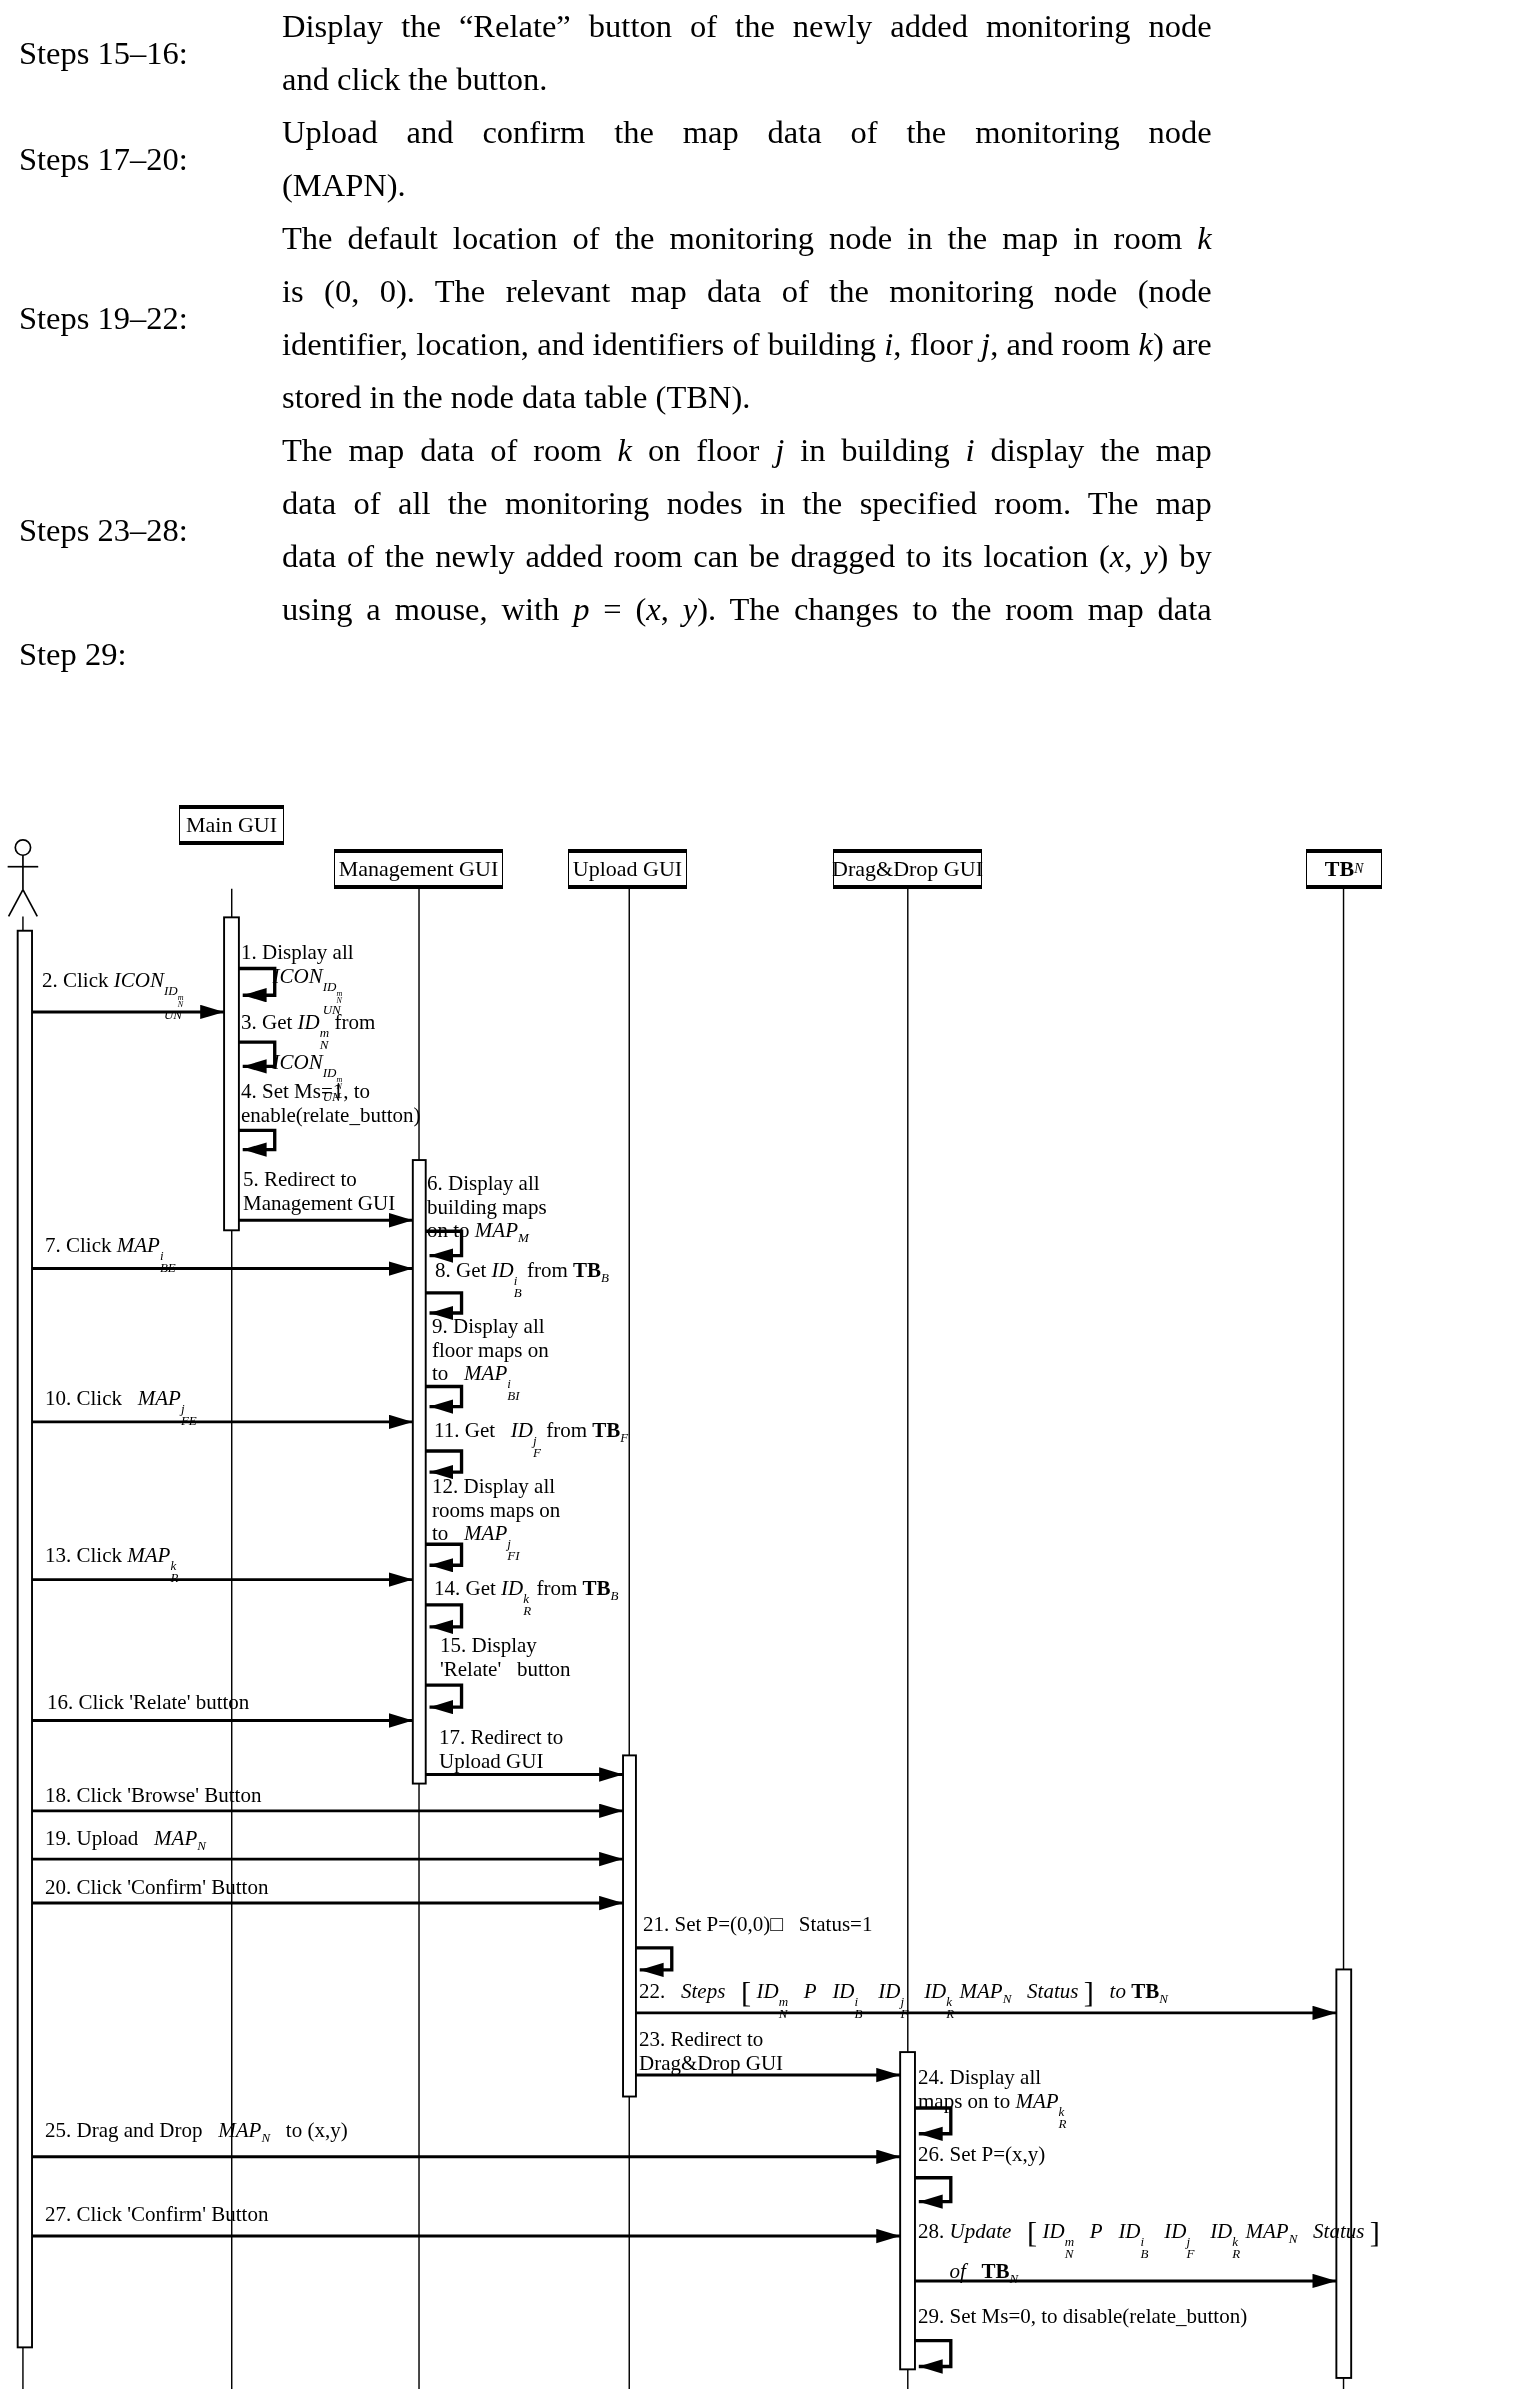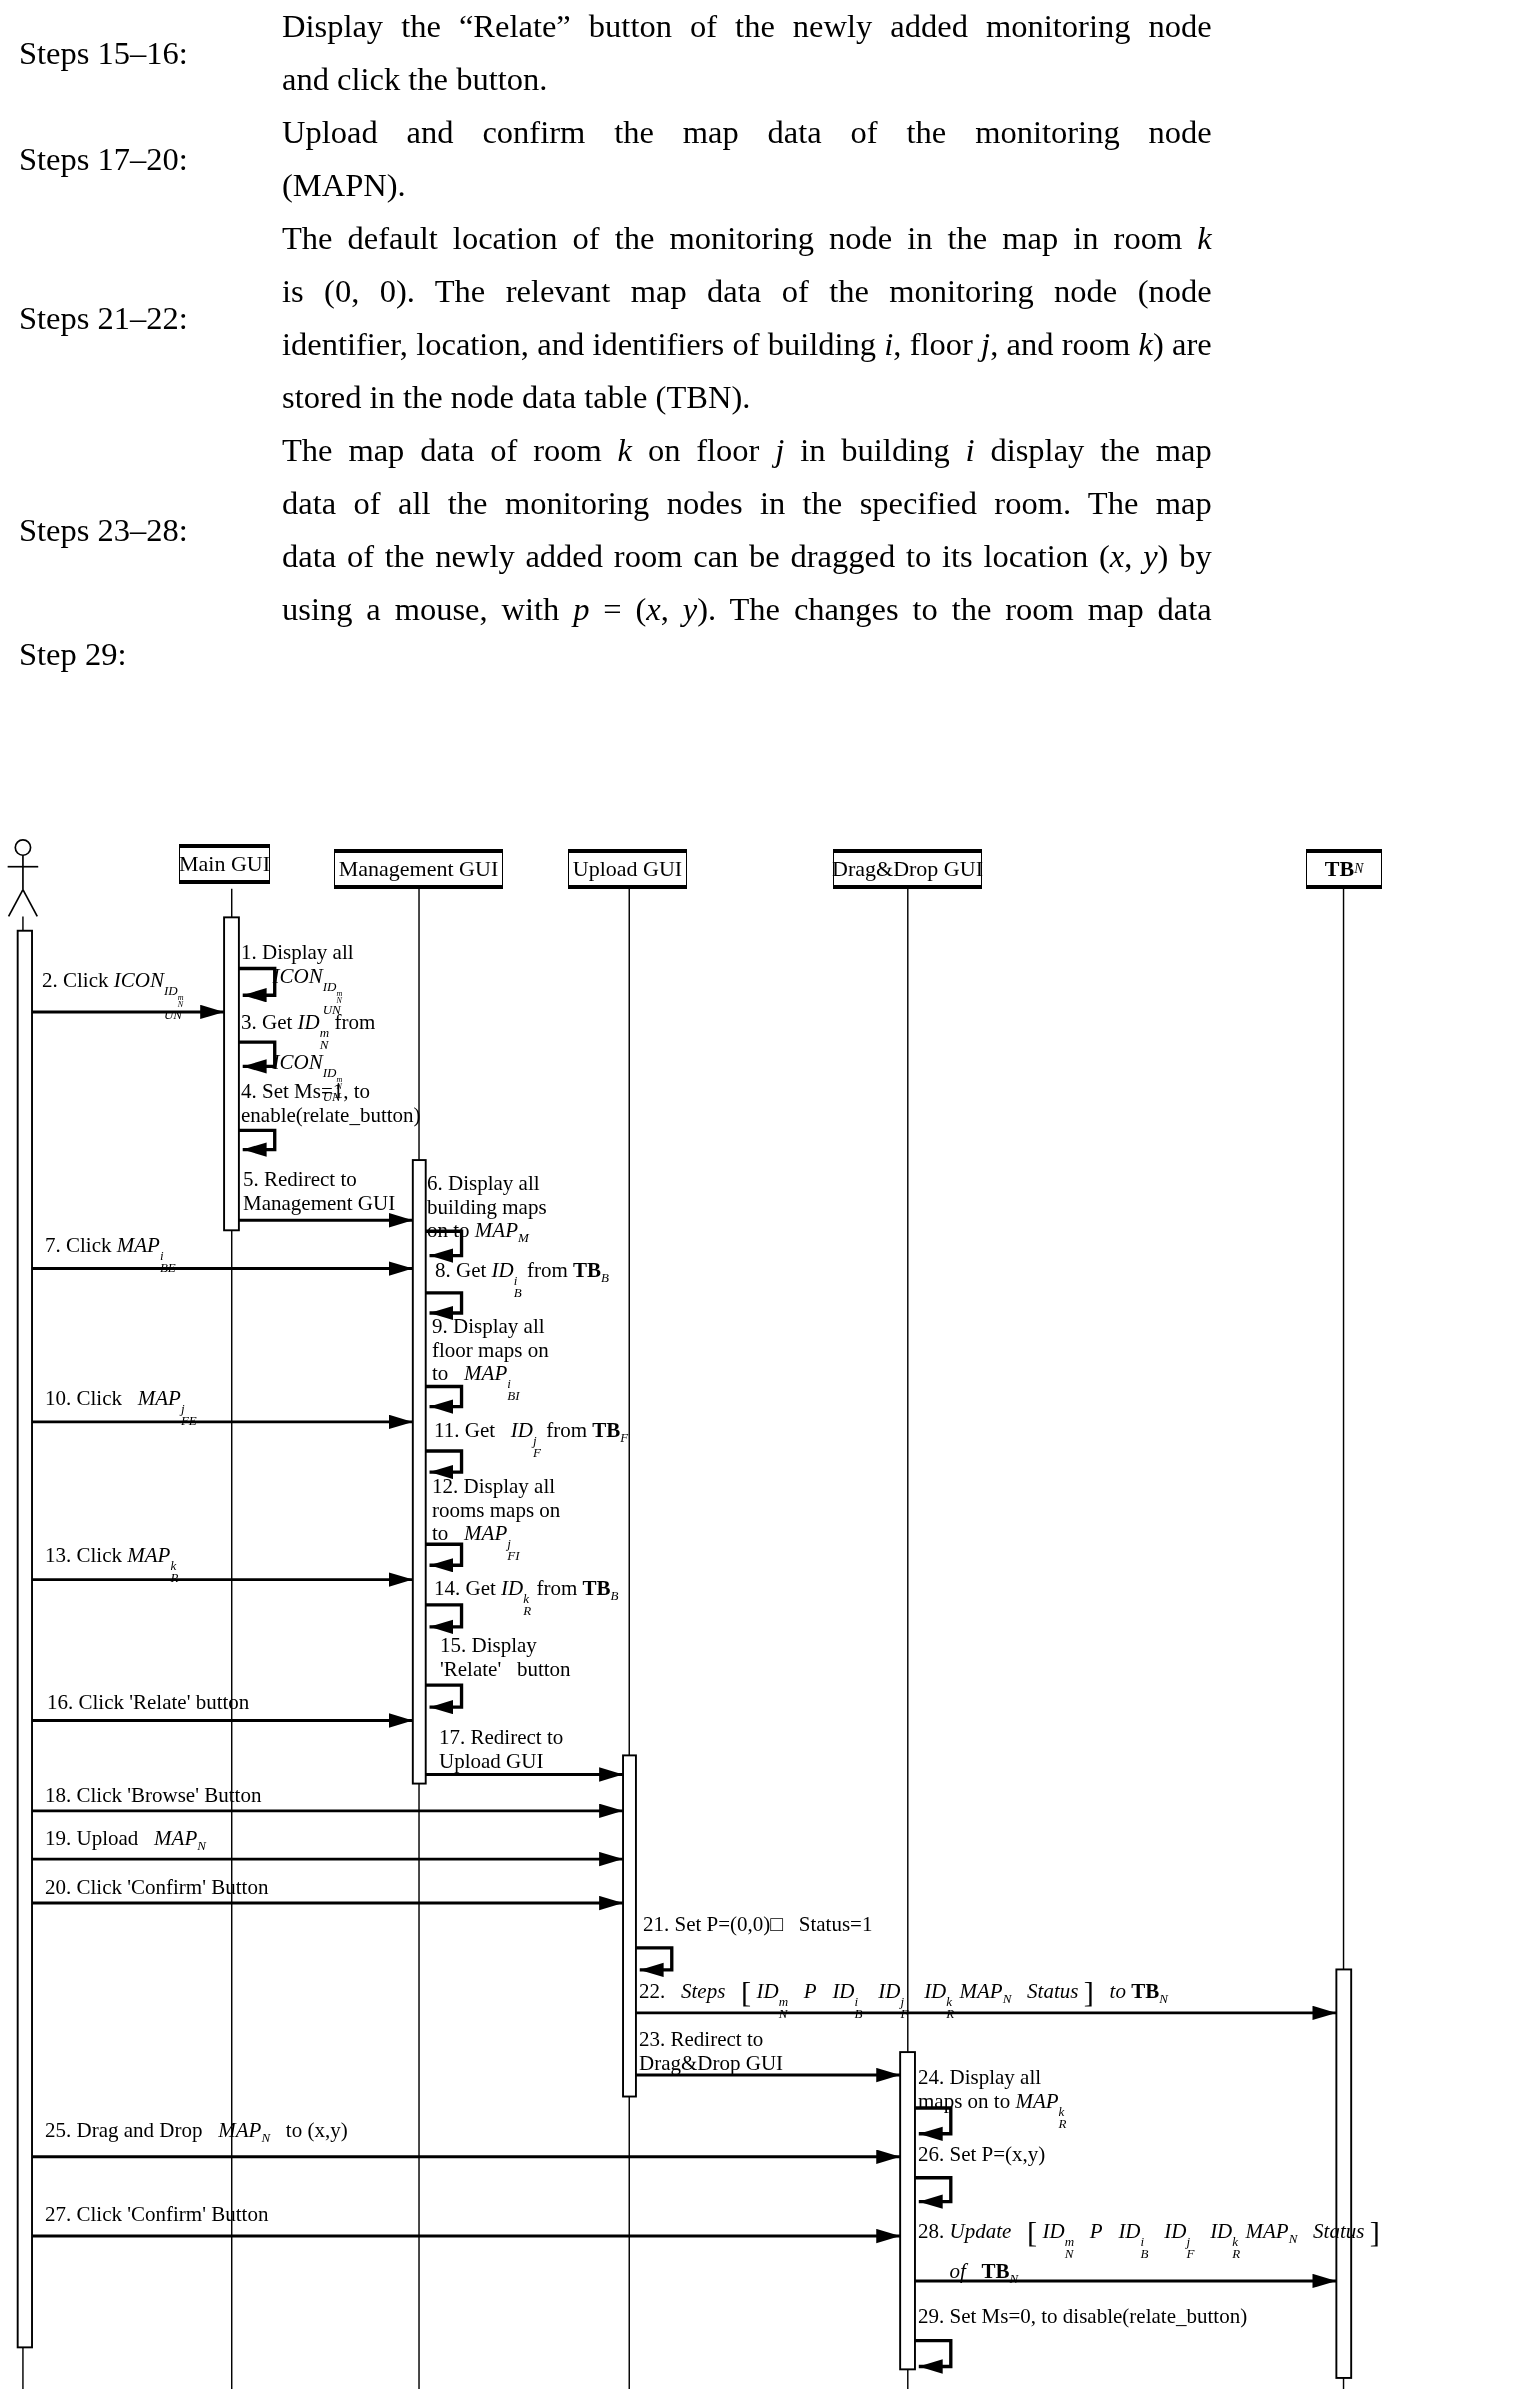--- a/index.html
+++ b/index.html
@@ -45,21 +45,21 @@
         </div>
     </div>
     <div class="step-row">
       <div class="step-label">Steps 17–20:</div>
       <div class="step-text">
           <span class="pline">Upload and confirm the map data of the monitoring node</span>
           <span class="pline last">(MAPN).</span>
         </div>
     </div>
     <div class="step-row">
-      <div class="step-label">Steps 21–22:</div>
+      <div class="step-label">Steps 19–22:</div>
       <div class="step-text">
           <span class="pline">The default location of the monitoring node in the map in room <i>k</i></span>
           <span class="pline">is (0, 0). The relevant map data of the monitoring node (node</span>
           <span class="pline">identifier, location, and identifiers of building <i>i</i>, floor <i>j</i>, and room <i>k</i>) are</span>
           <span class="pline last">stored in the node data table (TBN).</span>
         </div>
     </div>
     <div class="step-row">
       <div class="step-label">Steps 23–28:</div>
       <div class="step-text">
@@ -122,21 +122,21 @@
         <line x1="1331" y1="4213" x2="2797" y2="4213" stroke="#000" stroke-width="6" marker-end="url(#arr)"></line>
         <line x1="1331" y1="4343" x2="1884" y2="4343" stroke="#000" stroke-width="6" marker-end="url(#arr)"></line>
         <path d="M 1915 4412 h 75 v 54 h -67" fill="none" stroke="#000" stroke-width="7" marker-end="url(#arr)"></path>
         <line x1="67" y1="4514" x2="1884" y2="4514" stroke="#000" stroke-width="6" marker-end="url(#arr)"></line>
         <path d="M 1915 4558 h 75 v 50 h -67" fill="none" stroke="#000" stroke-width="7" marker-end="url(#arr)"></path>
         <line x1="67" y1="4680" x2="1884" y2="4680" stroke="#000" stroke-width="6" marker-end="url(#arr)"></line>
         <line x1="1915" y1="4774" x2="2797" y2="4774" stroke="#000" stroke-width="6" marker-end="url(#arr)"></line>
         <path d="M 1915 4899 h 75 v 54 h -67" fill="none" stroke="#000" stroke-width="7" marker-end="url(#arr)"></path>
       </svg>
     <div id="dg-labels">
-        <div class="head-box" style="left: 179px; top: 844px; width: 91px; height: 40px;">Main GUI</div>
+        <div class="head-box" style="left: 179px; top: 805px; width: 105px; height: 40px;">Main GUI</div>
         <div class="head-box" style="left: 334px; top: 849px; width: 169px; height: 40px;">Management GUI</div>
         <div class="head-box" style="left: 568px; top: 849px; width: 119px; height: 40px;">Upload GUI</div>
         <div class="head-box" style="left: 833px; top: 849px; width: 149px; height: 40px;">Drag&amp;Drop GUI</div>
         <div class="head-box" style="left: 1306px; top: 849px; width: 76px; height: 40px;">
           <b>TB</b>
           <sub class="sb"><i>N</i></sub>
         </div>
         <div class="msg-label" style="left: 241px; top: 941px;">1. Display all<br>  <i>ICON</i><span class="ss">
             <span class="up"><i>ID</i><span class="ss">
                 <span class="up"><i>m</i></span>

